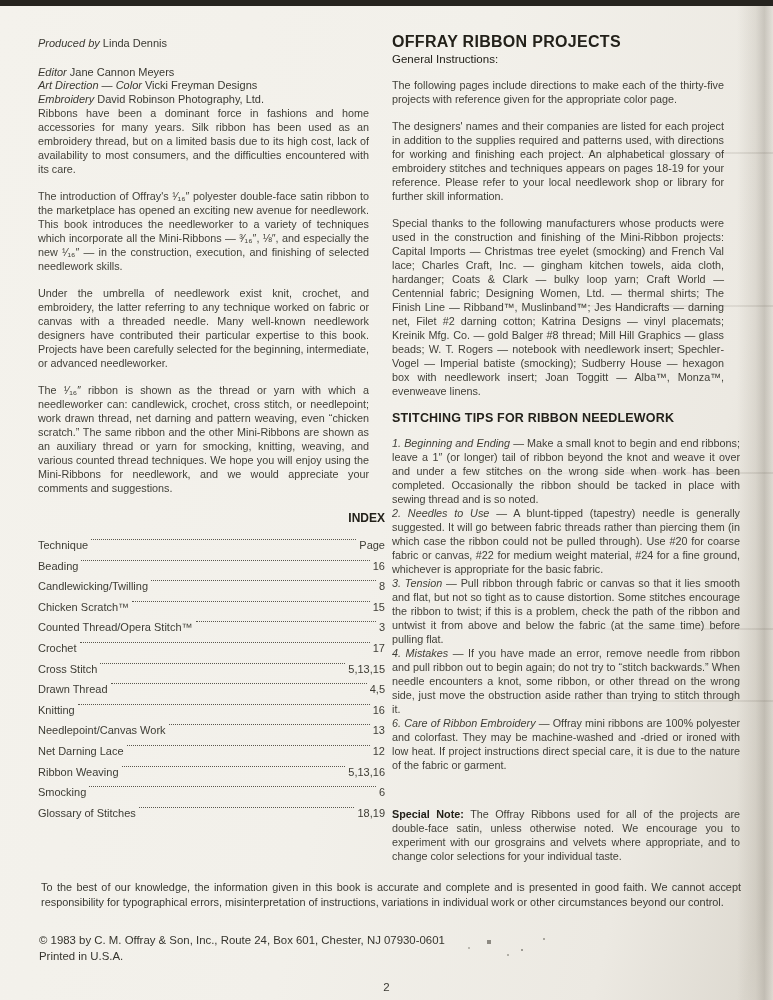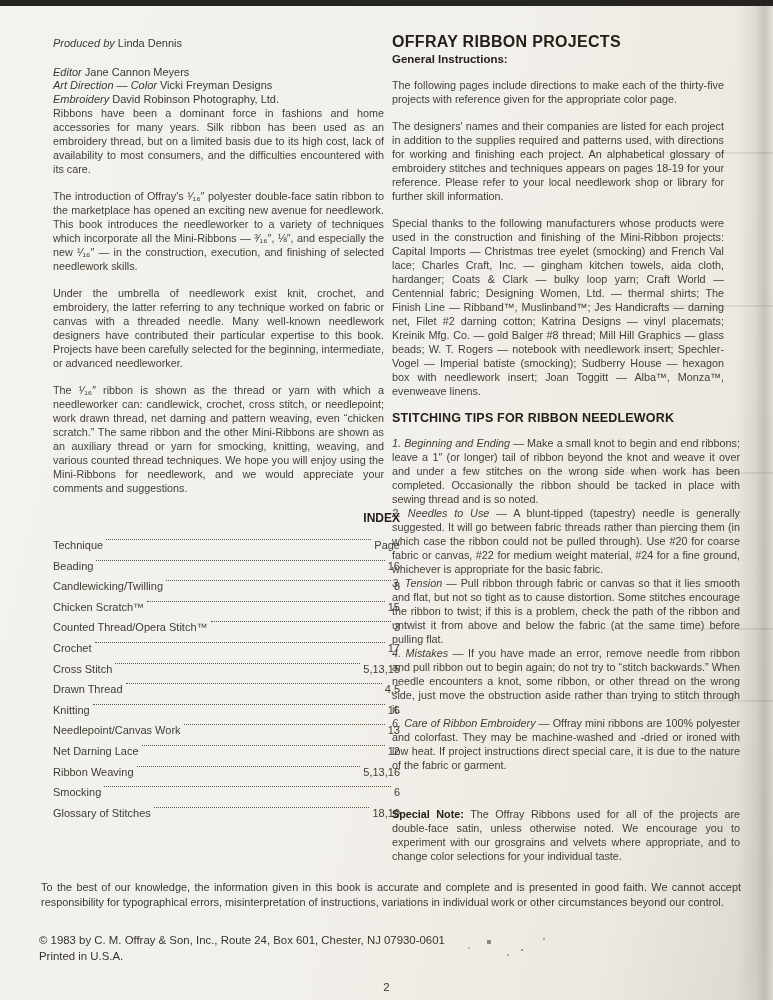--- a/index.html
+++ b/index.html
@@ -19,30 +19,30 @@
   .crease-h.c1{top:152px;width:340px;}
   .crease-h.c2{top:305px;width:300px;}
   .crease-h.c3{top:472px;width:330px;}
   .crease-h.c4{top:628px;width:310px;}
   .crease-h.c5{top:700px;width:280px;}
   .specks{position:absolute;left:0;top:0;width:2px;height:2px;
     box-shadow:488px 941px 0 1px rgba(62,59,50,0.55),521px 949px 0 0 rgba(62,59,50,0.45),
                543px 938px 0 0 rgba(62,59,50,0.4),507px 954px 0 0 rgba(62,59,50,0.35),
                468px 947px 0 0 rgba(62,59,50,0.3);}
 
-  .col-left{position:absolute;left:53px;top:37px;width:347px;}
+  .col-left{position:absolute;left:38px;top:37px;width:347px;}
   .col-right{position:absolute;left:392px;top:33px;width:348px;}
 
   .credit{font-size:11px;line-height:13.5px;color:#3a3932;}
   .credit.first{margin-bottom:15px;}
   .credit i{font-style:italic;}
 
   .h-left{font-size:13.5px;font-weight:bold;letter-spacing:0.3px;color:#23211a;margin:17px 0 12px 0;}
   .h-right{font-size:16px;font-weight:bold;letter-spacing:0.3px;color:#23211a;margin:0;}
-  .h-sub{font-size:11.5px;font-weight:bold;color:#23211a;margin:2px 0 13px 0;}
+  .h-sub{font-size:11.5px;font-weight:normal;color:#23211a;margin:2px 0 13px 0;}
 
   .body-p{font-size:10.8px;line-height:14px;text-align:justify;margin:0 16px 13px 0;color:#403f37;}
 
   .index-title{text-align:right;font-weight:bold;font-size:12px;color:#23211a;margin:16px 0 14px 0;}
   .idx-row{display:flex;align-items:flex-start;font-size:11px;color:#3d3c34;margin-bottom:8.6px;}
   .idx-name{white-space:nowrap;}
   .idx-dots{flex:1;border-bottom:1.7px dotted #5a574d;margin:0 3px 2px 3px;min-width:12px;}
   .idx-page{white-space:nowrap;}
 
   .tips-head{font-size:12.5px;font-weight:bold;letter-spacing:0.2px;color:#23211a;margin:7px 0 11px 0;}

